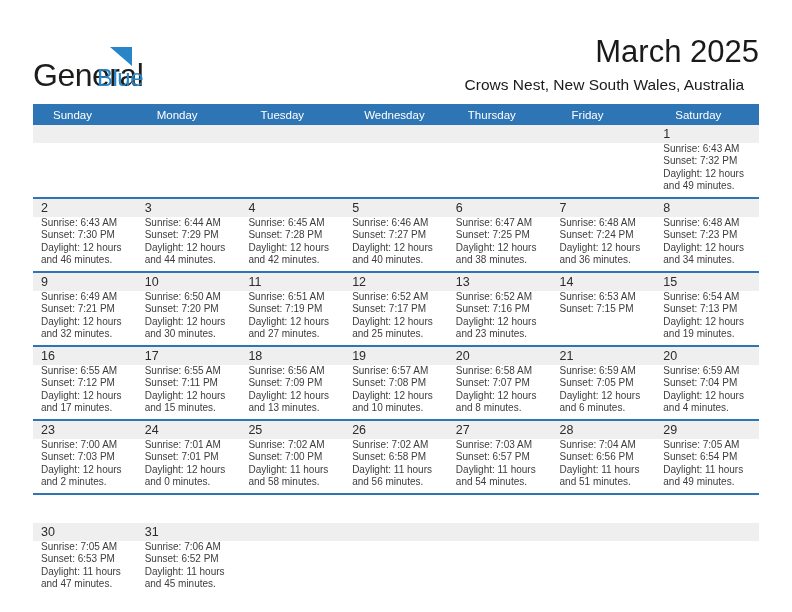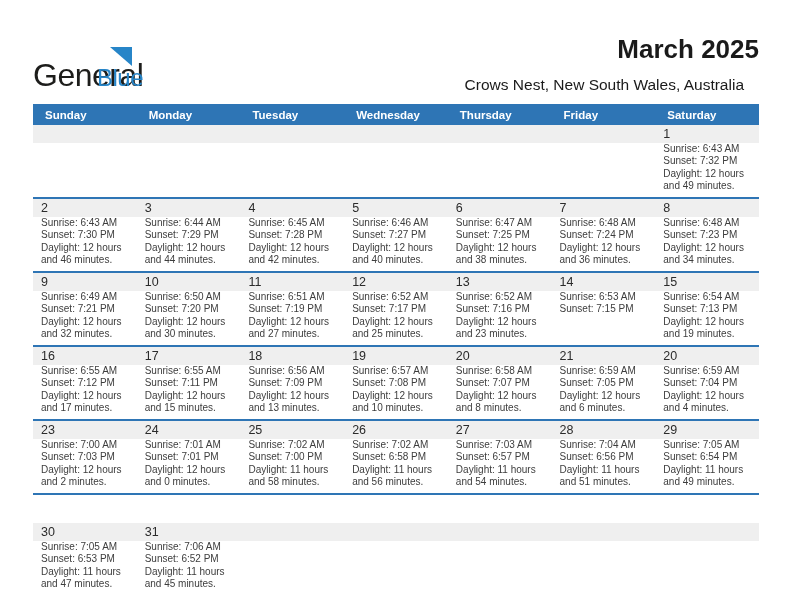--- a/index.html
+++ b/index.html
@@ -30,36 +30,36 @@
     clip-path:polygon(0 0,100% 0,100% 100%);
   }
   .logo-blue{
     position:absolute;left:64px;top:19px;
     font-size:24px;letter-spacing:-0.5px;color:var(--logo-blue);line-height:1;
   }
 
   
   .title{
     position:absolute;right:33px;top:36px;
-    font-size:26px;color:var(--text-dark);text-align:right;line-height:1;font-weight:bold;
+    font-size:31px;color:var(--text-dark);text-align:right;line-height:1;
   }
   .subtitle{
     position:absolute;right:48px;top:76px;
     font-size:15.5px;color:var(--text-dark);text-align:right;line-height:1.2;
   }
 
   
   .calendar{position:absolute;left:33px;top:104px;width:726px;}
   .weekday-row{
     display:grid;grid-template-columns:repeat(7,1fr);
     background:var(--header-blue);height:21px;align-items:center;
   }
   .weekday{
-    color:#fff;font-size:11.5px;padding-left:12px;
-    white-space:nowrap;overflow:hidden;font-weight:bold;
+    color:#fff;font-size:11.5px;padding-left:20px;
+    white-space:nowrap;overflow:hidden;
   }
   .week-row{
     display:grid;grid-template-columns:repeat(7,1fr);
     height:72px;border-bottom:2px solid var(--divider-blue);
   }
   .week-row.last{border-bottom:none;margin-top:28px;}
   .day-cell{overflow:hidden;}
   .num-band{
     height:16px;background:var(--band-gray);
     font-size:12.5px;color:#2B2B2B;

